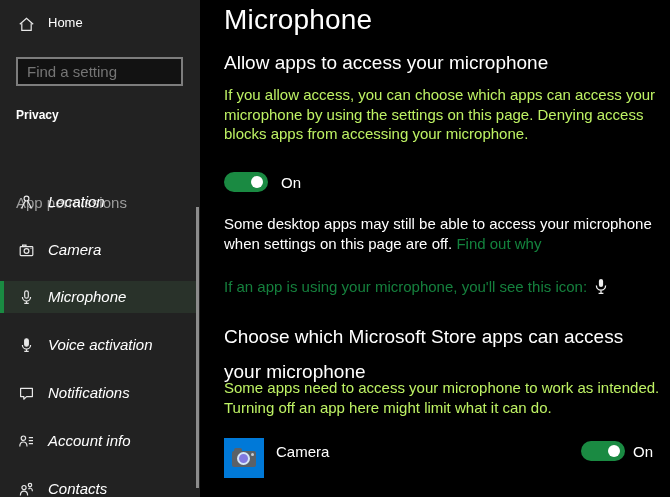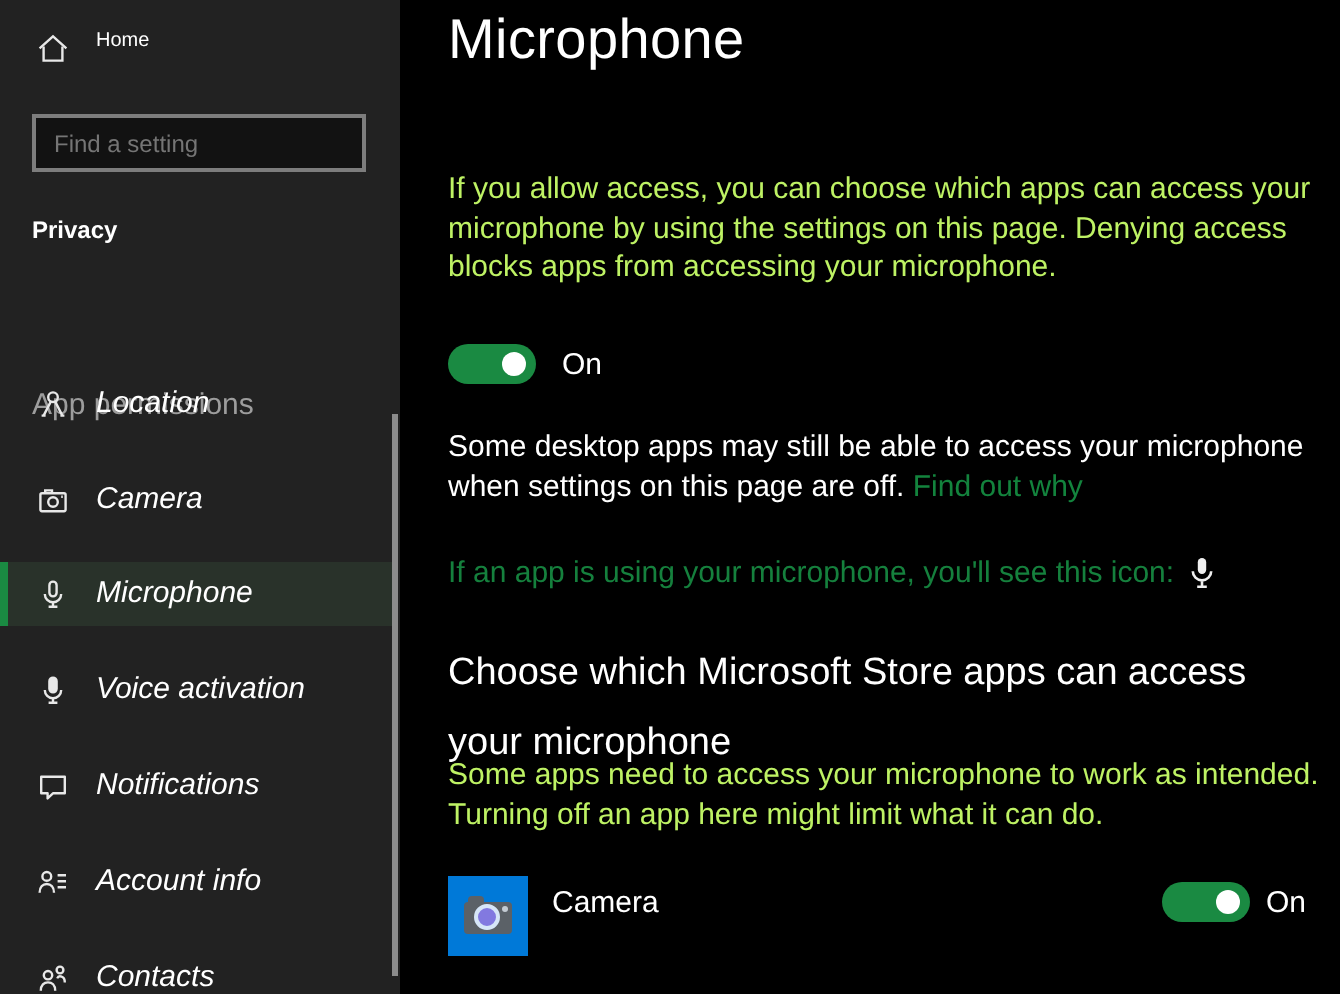--- a/index.html
+++ b/index.html
@@ -10,28 +10,28 @@
     position:relative;
     color:#fff;
   }
   
   .sidebar {
     position:absolute; left:0; top:0; width:200px; height:497px;
     background:#222222; overflow:hidden;
   }
   .home-row { position:absolute; left:0; top:12px; width:196px; height:26px; cursor:pointer; }
   .home-row .icn { position:absolute; left:18px; top:4px; }
-  .home-row .lbl { position:absolute; left:48px; top:3px; font-size:10px; color:#fff; }
+  .home-row .lbl { position:absolute; left:48px; top:3px; font-size:13px; color:#fff; }
   .search-box {
     position:absolute; left:16px; top:57px; width:167px; height:29px;
     border:2px solid #7d7d7d; background:#121212; display:flex; align-items:center;
   }
   .search-box input {
     flex:1; background:transparent; border:none; outline:none;
-    color:#d0d0d0; font-size:12px; padding:0 4px 0 9px;
+    color:#d0d0d0; font-size:15px; padding:0 4px 0 9px;
     font-family:"Liberation Sans","DejaVu Sans",sans-serif;
   }
   .section-label { position:absolute; left:16px; top:108px; font-size:12px; font-weight:bold; color:#fff; }
   .group-label { position:absolute; left:16px; top:146px; font-size:15px; color:#9d9d9d; cursor:pointer;margin-top:48px; }
   .side-item {
     position:absolute; left:0; width:196px; height:32px; cursor:pointer;
   }
   .side-item .icn { position:absolute; left:18px; top:8px; }
   .side-item .lbl { position:absolute; left:48px; top:7px; font-size:15px; color:#fff; white-space:nowrap;font-style:italic; }
   .side-item.selected { background:#29322a; }
@@ -193,20 +193,21 @@
     <span class="lbl">Contacts</span>
   </div>
 
   <div class="scrollbar"></div>
 </div>
 
 <div class="main" style="--accent:#1a8a42; --link:#13833d; --tileblue:#0079d8">
 
   <div class="page-title">Microphone</div>
 
+  <div class="h2 allow">Allow apps to access your microphone</div>
   <div class="desc allow">If you allow access, you can choose which apps can access your microphone by using the settings on this page. Denying access blocks apps from accessing your microphone.</div>
 
   <div class="toggle toggle-main">
     <div class="knob"></div>
   </div>
   <div class="toggle-lbl main-on">On</div>
 
   <div class="note"><span>Some desktop apps may still be able to access your microphone when settings on this page are off. </span><a>Find out why</a></div>
 
   <div class="icon-note">

